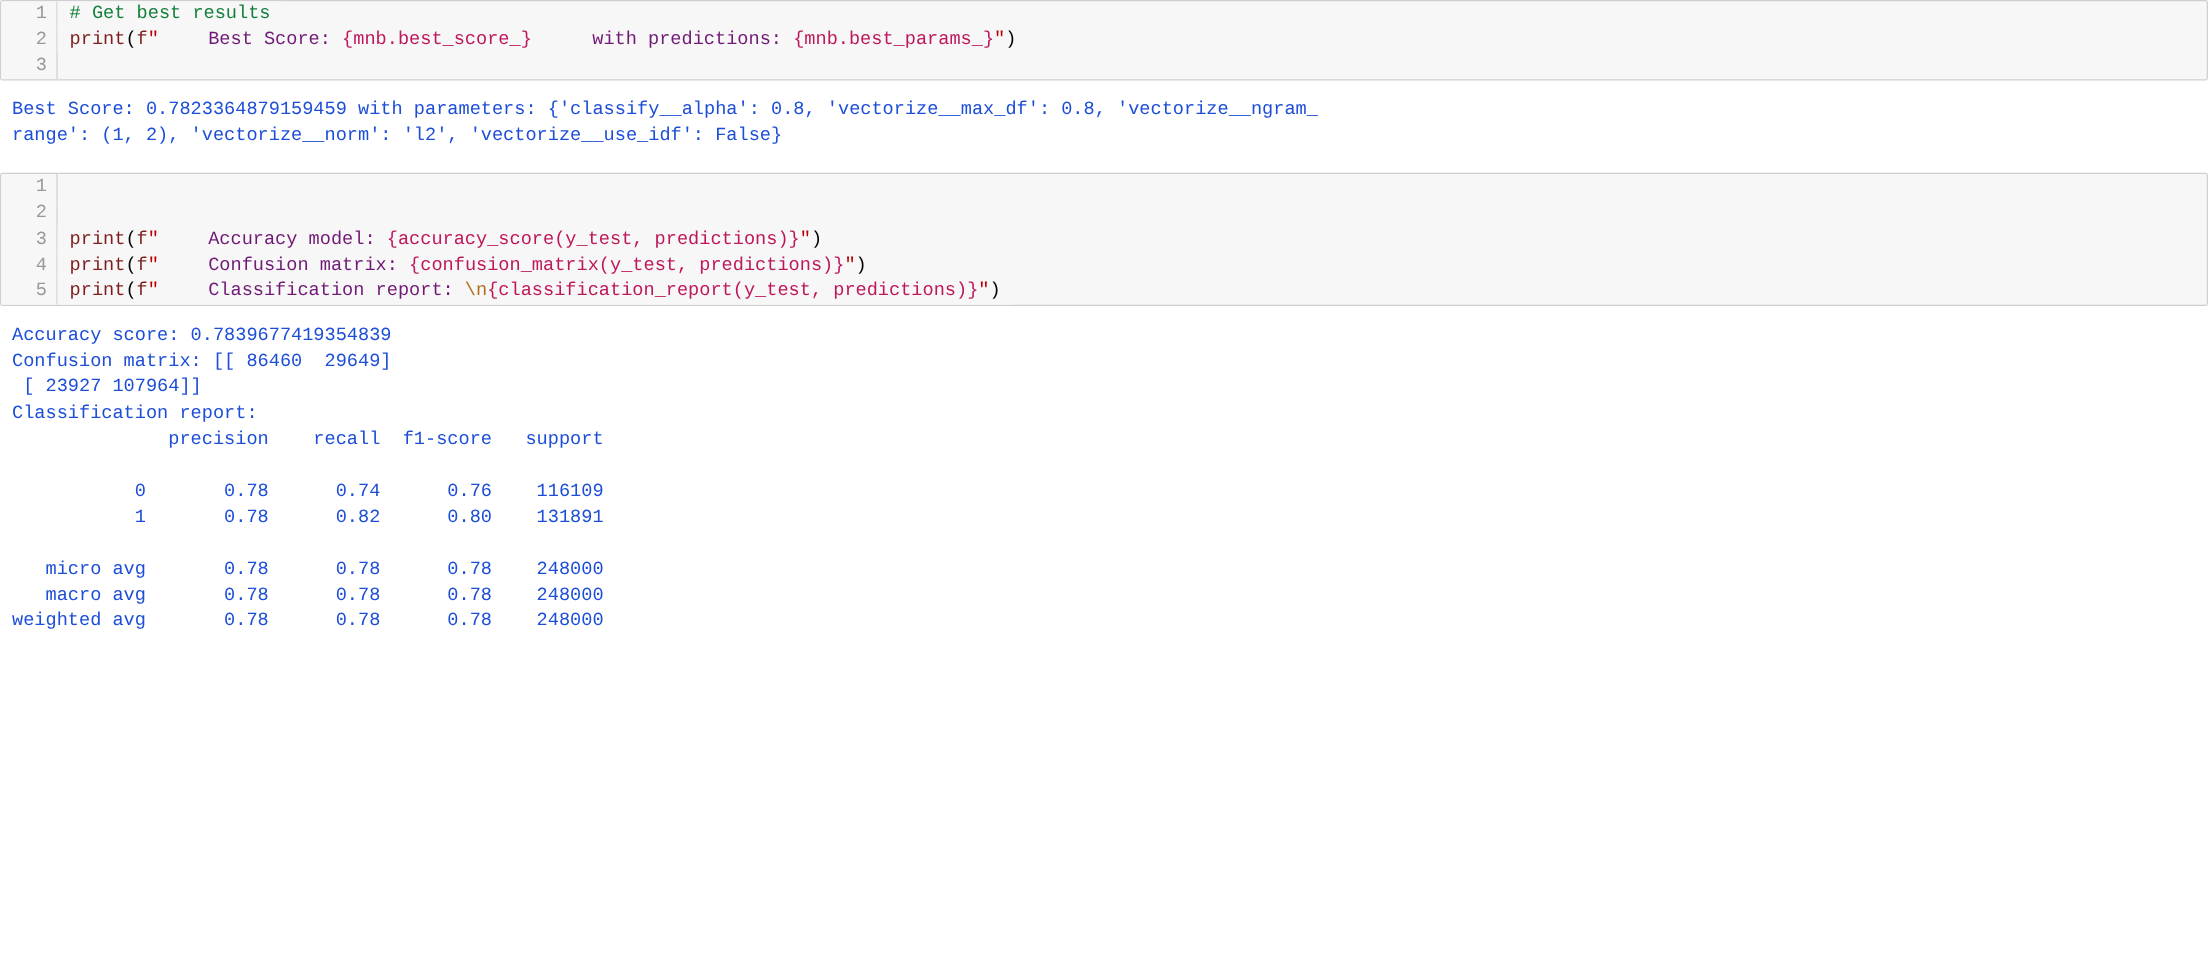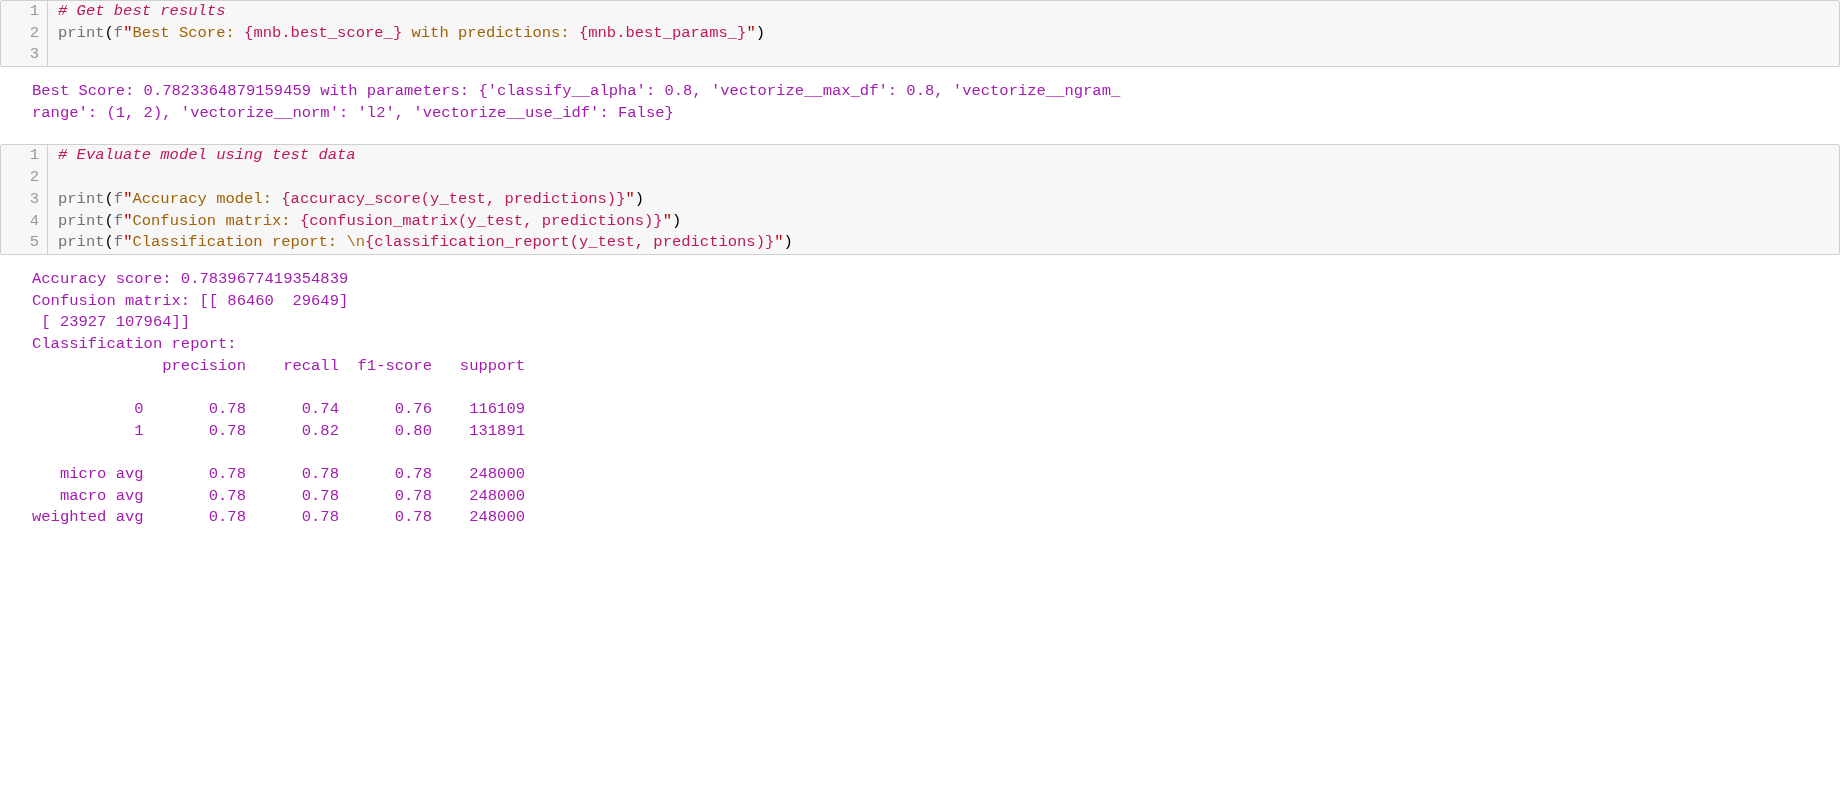--- a/index.html
+++ b/index.html
@@ -36,27 +36,26 @@
   }
   .code {
     padding: 0 10px;
     white-space: pre;
     background: #f7f7f7;
   }
   .output {
     font-family: "Menlo", "Monaco", "Consolas", "Courier New", monospace;
     white-space: pre;
     padding: 4px 0 2px 10px;
-    color: #a21caf;
-    margin-left: 22px;
+    color: #1d4ed8;
   }
   
-  .c-comment { color: #be185d; font-style: italic; }
-  .c-builtin { color: #737373; }
-  .c-fstr    { color: #a16207; }
+  .c-comment { color: #15803d; }
+  .c-builtin { color: #7f1d1d; }
+  .c-fstr    { color: #701a75; margin-left: 41px; }
   .c-str     { color: #b90000; }
   .c-expr    { color: #be185d; }
   .c-op      { color: #a060a0; }
   .c-esc     { color: #b07020; }
 </style>
 </head>
 <body>
 
 <div class="cell">
   <div class="code-cell">
@@ -76,21 +75,20 @@
 
 <div class="output">Best Score: 0.7823364879159459 with parameters: {'classify__alpha': 0.8, 'vectorize__max_df': 0.8, 'vectorize__ngram_
 range': (1, 2), 'vectorize__norm': 'l2', 'vectorize__use_idf': False}</div>
 
 <div style="height:18px"></div>
 
 <div class="cell">
   <div class="code-cell">
     <div class="code-line">
       <div class="ln">1</div>
-      <div class="code"><span class="c-comment"># Evaluate model using test data</span></div>
     </div>
     <div class="code-line">
       <div class="ln">2</div>
     </div>
     <div class="code-line">
       <div class="ln">3</div>
       <div class="code"><span class="c-builtin">print</span><span>(</span><span class="c-builtin">f</span><span class="c-str">"</span><span class="c-fstr">Accuracy model: </span><span class="c-expr">{accuracy_score(y_test, predictions)}</span><span class="c-str">"</span><span>)</span></div>
     </div>
     <div class="code-line">
       <div class="ln">4</div>

